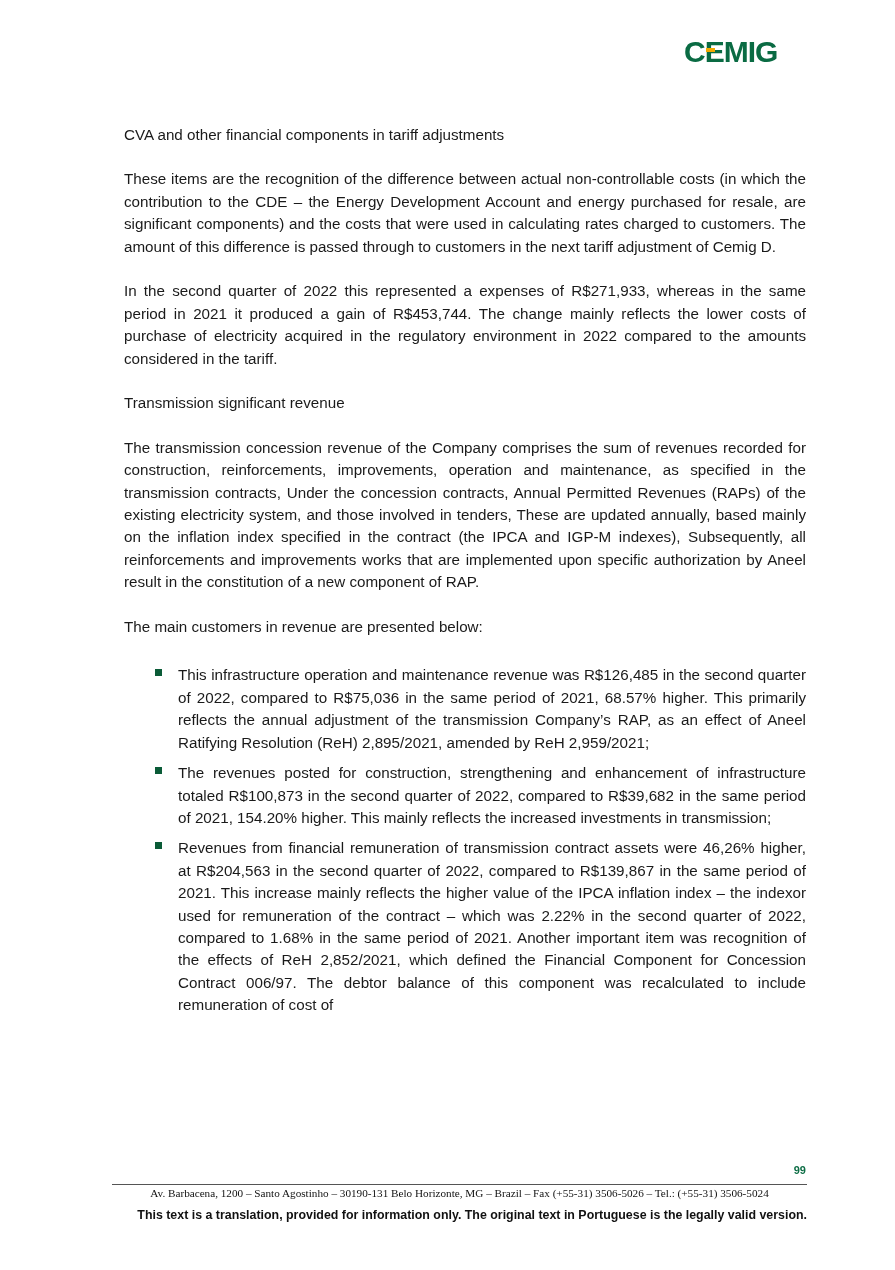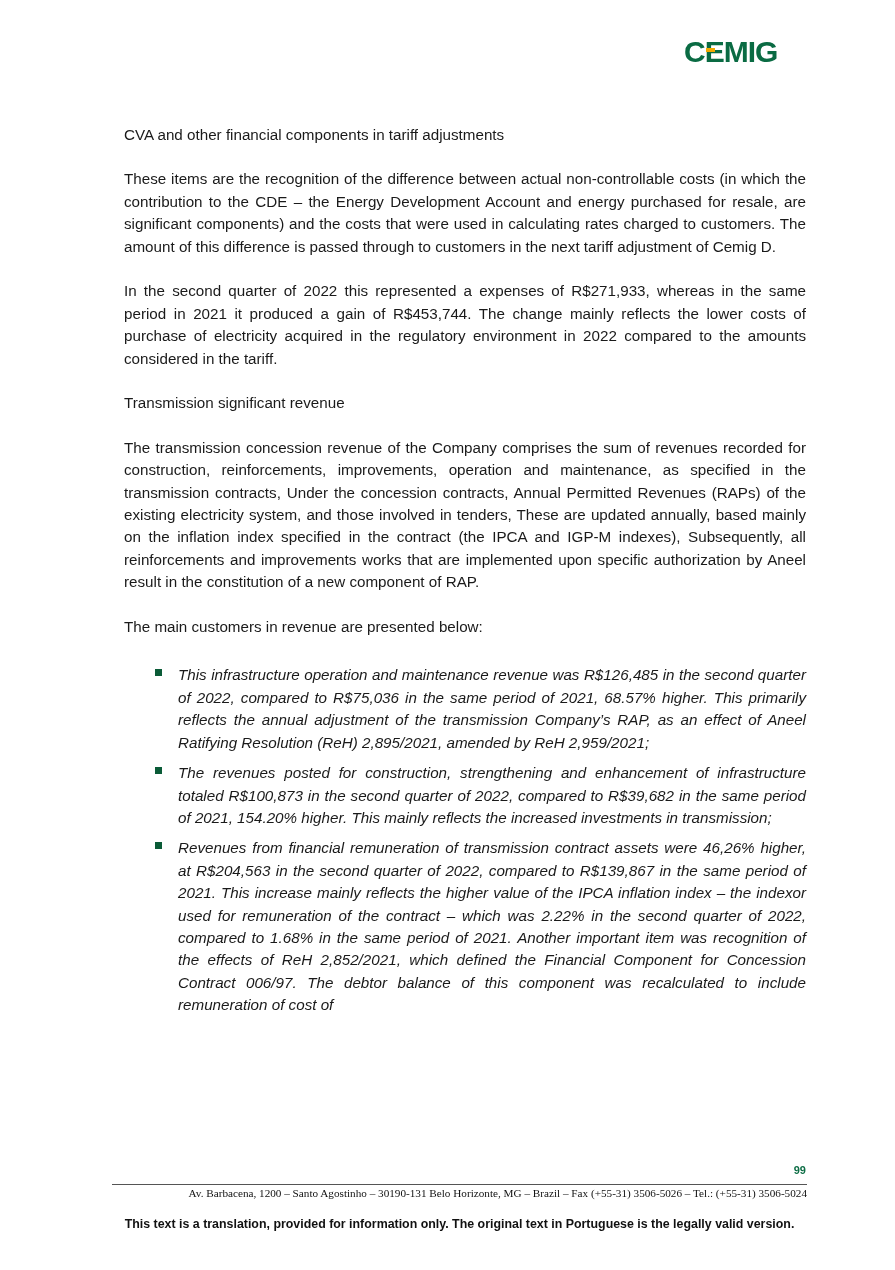--- a/index.html
+++ b/index.html
@@ -2,27 +2,27 @@
 <html><head>
 <meta charset="utf-8">
 <style>
   html, body { margin: 0; padding: 0; background: #ffffff; }
   body { width: 895px; height: 1270px; position: relative; overflow: hidden; font-family: "Liberation Sans", sans-serif; color: #1a1a1a; }
   .logo { position: absolute; left: 684px; top: 34px; width: 120px; height: 34px; }
   .logo svg { width: 120px; height: 34px; }
   .content { position: absolute; left: 124px; top: 124px; width: 682px; font-family: "Liberation Sans Narrow", "Liberation Sans", sans-serif; font-size: 15.2px; line-height: 22.4px; }
   .heading { margin: 0 0 22px 0; }
   p { margin: 0 0 22.4px 0; text-align: justify; }
-  .bullets { list-style: none; padding: 0; margin: 26px 0 16px 0; font-style: italic; }
+  .bullets { list-style: none; padding: 0; margin: 26px 0 16px 0; }
   .bullets li { position: relative; padding-left: 54px; margin-bottom: 8px; text-align: justify; }
   .bullets li .sq { position: absolute; left: 31px; top: 5px; width: 7px; height: 7px; background: #0a5b37; }
   .footer-page { position: absolute; right: 89px; top: 1164px; font-size: 11px; font-weight: bold; color: #0e6e46; }
   .footer-rule { position: absolute; left: 112px; top: 1184px; width: 695px; height: 1px; background: #555; }
-  .footer-addr { position: absolute; left: 112px; top: 1187px; width: 695px; text-align: right; font-family: "Liberation Serif", serif; font-size: 11.2px; color: #111; }
-  .footer-note { position: absolute; left: 112px; top: 1208px; width: 695px; text-align: center; font-family: "Liberation Sans", sans-serif; font-size: 12.4px; font-weight: bold; color: #111; margin-top: 9px; }
+  .footer-addr { position: absolute; left: 112px; top: 1187px; width: 695px; text-align: center; font-family: "Liberation Serif", serif; font-size: 11.2px; color: #111; }
+  .footer-note { position: absolute; left: 112px; top: 1208px; width: 695px; text-align: right; font-family: "Liberation Sans", sans-serif; font-size: 12.4px; font-weight: bold; color: #111; }
 </style>
 </head>
 <body>
 
 <div class="logo">
   <svg viewBox="0 0 120 34">
     <text x="0" y="28" font-family="Liberation Sans, sans-serif" font-weight="bold" font-size="30" fill="#0a6b43" letter-spacing="-1">CEMIG</text>
     <rect x="22" y="14" width="9" height="4" fill="#f2a900"></rect>
   </svg>
 </div>

